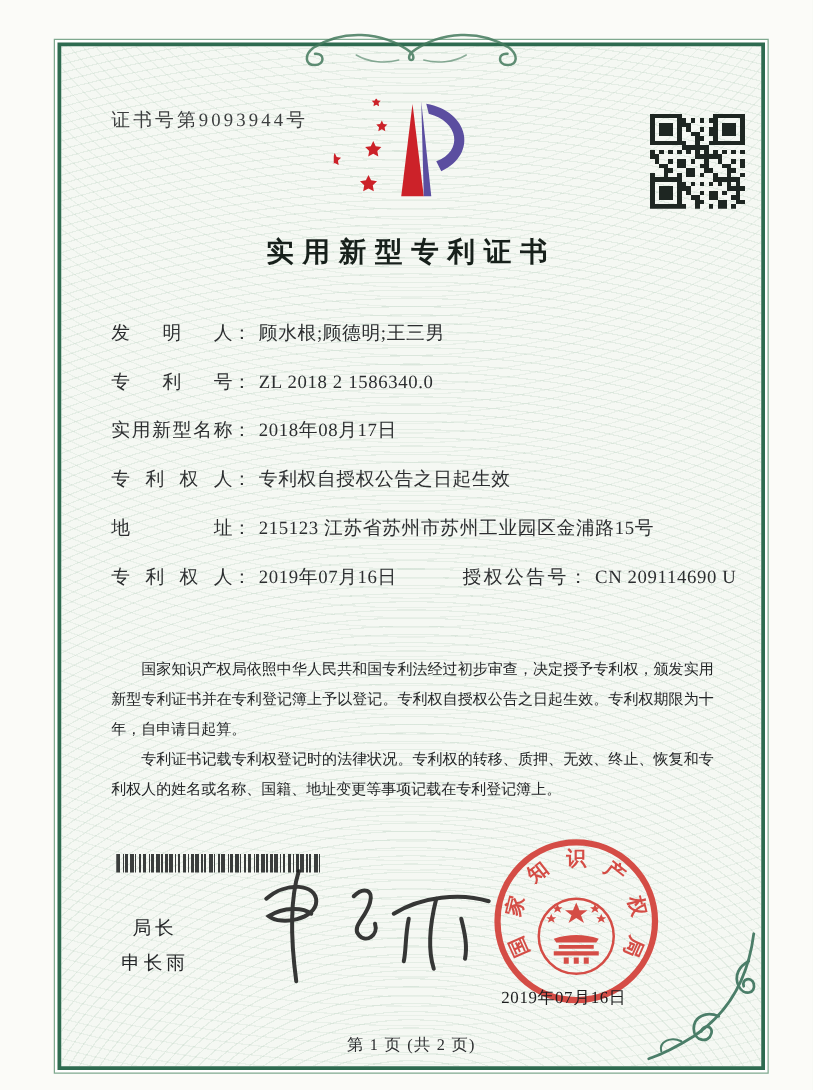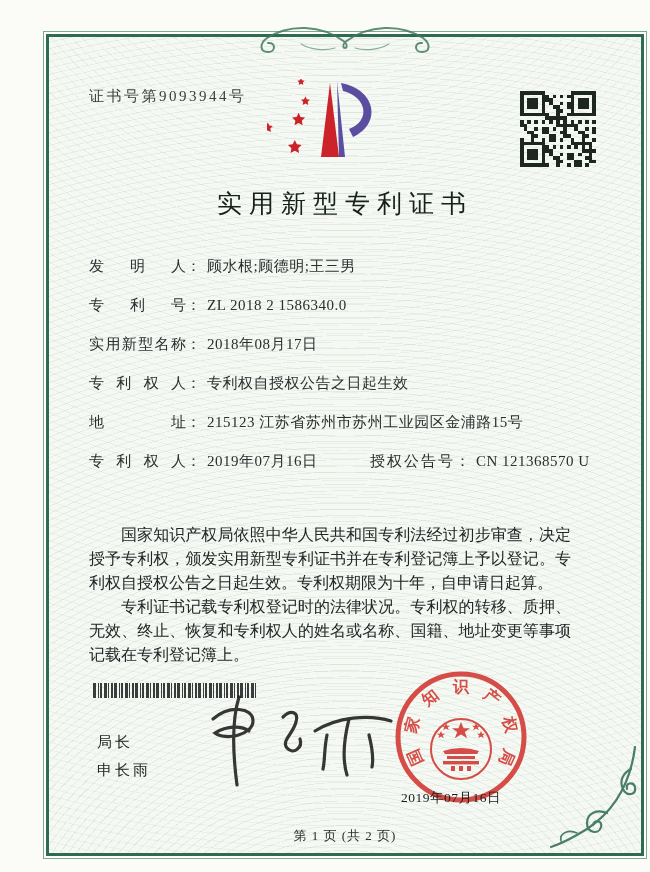--- a/index.html
+++ b/index.html
@@ -11,59 +11,58 @@
   }
   
   .cert{
     position:absolute;left:46px;top:34px;width:560px;height:816px;
     border:3px solid #2e6b50;
     box-shadow:0 0 0 2px #ffffff,0 0 0 3px #7fa98f;
     background:
       repeating-radial-gradient(140% 90% at 50% 118%, rgba(125,170,140,.14) 0 1px, transparent 1px 7px),
       repeating-radial-gradient(150% 100% at 50% -25%, rgba(125,170,140,.10) 0 1px, transparent 1px 8px),
       #f5f8f3;
-    padding-left: 32px;
   }
   .cert-inner{position:absolute;inset:0;}
   
   .cert-no{
     position:absolute;left:40px;top:50px;
     font-size:15px;letter-spacing:2.5px;color:#3b3d3e;
   }
   .logo{position:absolute;left:218px;top:42px;width:118px;height:102px;}
   .qr{position:absolute;left:471px;top:54px;width:76px;height:76px;}
   .qr svg{width:100%;height:100%;shape-rendering:crispEdges;}
   .title{
     position:absolute;left:0;top:150px;width:100%;
-    text-align:center;font-size:25px;font-weight:normal;
+    text-align:center;font-size:22px;font-weight:bold;
     letter-spacing:7px;color:#17201b;
   }
   
   .fields{position:absolute;left:40px;top:220px;width:482px;font-size:15px;color:#2c2e30;}
   .frow{position:relative;height:25px;margin-bottom:14px;white-space:nowrap;}
   .flabel{
     display:inline-block;width:97px;
     text-align:justify;text-align-last:justify;
     vertical-align:bottom;
   }
   .fcolon{display:inline-block;margin-right:6px;}
   .fvalue{letter-spacing:.5px;}
   .grant-no-pair{position:absolute;left:281px;top:0;}
   .grant-no-pair .flabel{width:auto;letter-spacing:2px;text-align-last:auto;}
   
   .bodytext{
     position:absolute;left:40px;top:486px;width:482px;
-    font-size:16px;line-height:24px;text-align:justify;color:#232527;
+    font-size:12px;line-height:24px;text-align:justify;color:#232527;
   }
   .bodytext p{margin:0;text-indent:2em;}
   
   .barcode{position:absolute;left:44px;top:646px;width:166px;height:15px;}
   .barcode svg{width:100%;height:100%;shape-rendering:crispEdges;}
   .signer{position:absolute;left:48px;top:696px;font-size:15px;letter-spacing:3px;color:#232527;}
-  .signer div{margin-bottom:9px;}
+  .signer div{margin-bottom:9px;text-align:center;}
   .signature{position:absolute;left:138px;top:652px;width:212px;height:100px;}
   .seal{position:absolute;left:342px;top:630px;width:140px;height:140px;}
   .seal-date{
     position:absolute;left:352px;top:752px;width:130px;
     font-size:13.5px;letter-spacing:.5px;color:#1c1d1e;z-index:5;white-space:nowrap;
   }
   .footer{
     position:absolute;left:0;top:790px;width:100%;text-align:center;
     font-size:13px;letter-spacing:1px;color:#2c2e30;
   }
@@ -351,21 +350,21 @@
       </div>
       <div class="frow">
         <span class="flabel">专利权人</span><span class="fcolon">：</span><span class="fvalue">专利权自授权公告之日起生效</span>
       </div>
       <div class="frow">
         <span class="flabel">地址</span><span class="fcolon">：</span><span class="fvalue">215123 江苏省苏州市苏州工业园区金浦路15号</span>
       </div>
       <div class="frow">
         <span class="flabel">专利权人</span><span class="fcolon">：</span><span class="fvalue">2019年07月16日</span>
         <span class="grant-no-pair">
-          <span class="flabel">授权公告号</span><span class="fcolon">：</span><span class="fvalue">CN 121368570 U</span>
+          <span class="flabel">授权公告号</span><span class="fcolon">：</span><span class="fvalue">CN 209114690 U</span>
         </span>
       </div>
     </div>
 
     <div class="bodytext">
       <p>国家知识产权局依照中华人民共和国专利法经过初步审查，决定授予专利权，颁发实用新型专利证书并在专利登记簿上予以登记。专利权自授权公告之日起生效。专利权期限为十年，自申请日起算。</p>
       <p>专利证书记载专利权登记时的法律状况。专利权的转移、质押、无效、终止、恢复和专利权人的姓名或名称、国籍、地址变更等事项记载在专利登记簿上。</p>
     </div>
 
     <div class="barcode"><svg id="barsvg" viewBox="0 0 166 15" preserveAspectRatio="none">

